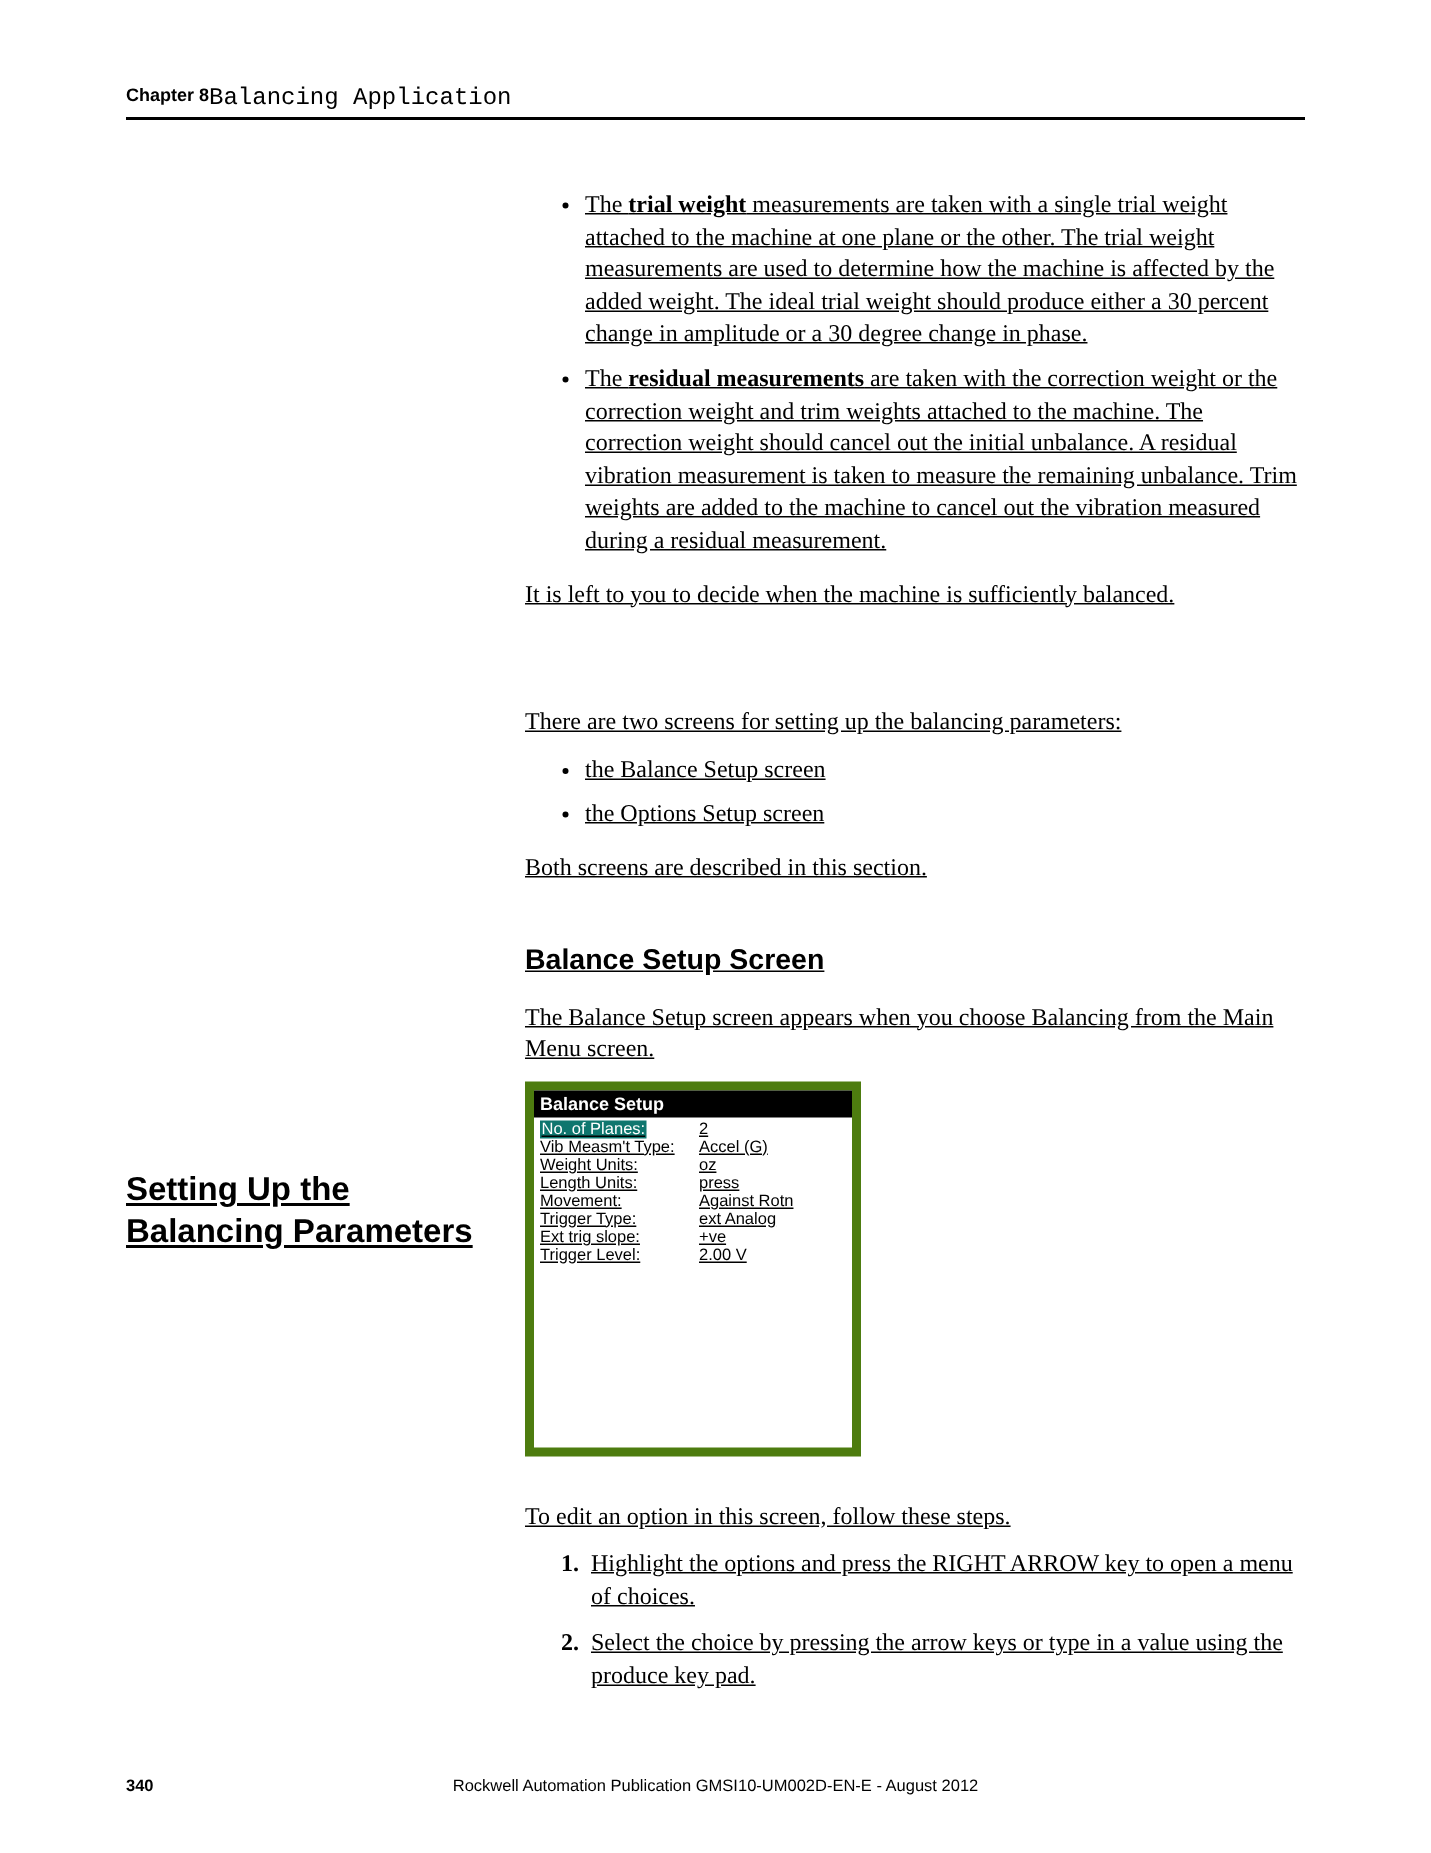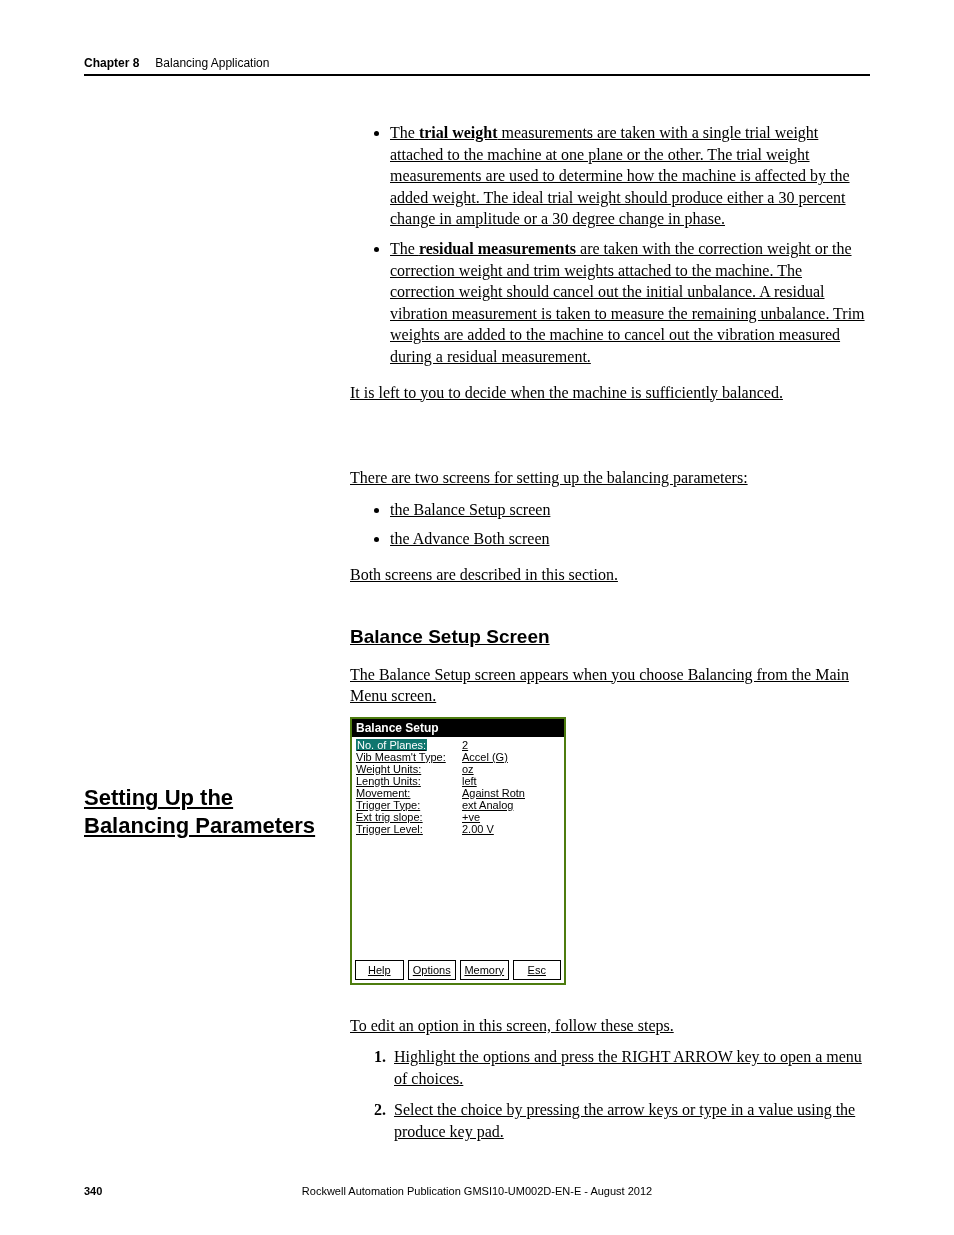--- a/index.html
+++ b/index.html
@@ -12,33 +12,33 @@
     position: relative;
     background: #fff;
   }
   .page {
     box-sizing: border-box;
     padding: 56px 84px 40px 84px;
   }
   .running-head {
     display: flex;
     align-items: flex-start;
-    gap: 16px;
+    gap: 0;
     border-bottom: 2px solid #000;
     padding-bottom: 4px;
     margin-bottom: 46px;
   }
   .running-head .chapter {
     font-family: Arial, Helvetica, sans-serif;
     font-weight: bold;
     font-size: 12px;
   }
   .running-head .chapname {
-    font-family: Liberation Sans, sans-serif;
-    font-size: 12px;
+    font-family: Liberation Mono, monospace;
+    font-size: 16px;
   }
   .two-col {
     display: flex;
     align-items: center;
     text-decoration: underline;
   }
   .left-col {
     width: 266px;
     flex: 0 0 266px;
     padding-right: 20px;
@@ -102,21 +102,21 @@
   }
   .footer .pub {
     position: absolute;
     left: 0;
     right: 0;
     text-align: center;
   }
 
   .device {
     width: 212px;
-    border: 2px solid #4d7c0f;
+    border: 6px solid #4d7c0f;
     font-family: "Arial", "Helvetica", sans-serif;
     font-size: 11px;
     margin: 6px 0 30px 0;
     background: #fff;
   }
   .device .titlebar {
     background: #000;
     color: #fff;
     font-weight: bold;
     padding: 2px 4px;
@@ -179,21 +179,21 @@
   </div>
 
   <div class="two-col" style="margin-top:54px;">
     <div class="left-col">
       <h2 class="sidehead">Setting Up the Balancing Parameters</h2>
     </div>
     <div class="right-col">
       <p class="body">There are two screens for setting up the balancing parameters:</p>
       <ul class="bullets">
         <li>the Balance Setup screen</li>
-        <li>the Advance Both screen</li>
+        <li>the Options Setup screen</li>
       </ul>
       <p class="body">Both screens are described in this section.</p>
 
       <h3 class="subhead">Balance Setup Screen</h3>
       <p class="body">The Balance Setup screen appears when you choose Balancing from the Main Menu screen.</p>
 
       <div class="device">
         <div class="titlebar">Balance Setup</div>
         <div class="content">
           <div class="row selected">
@@ -205,44 +205,38 @@
           <div class="row">
             <span class="lab">Vib Measm't Type:</span>
             <span class="val">Accel (G)</span>
           </div>
           <div class="row">
             <span class="lab">Weight Units:</span>
             <span class="val">oz</span>
           </div>
           <div class="row">
             <span class="lab">Length Units:</span>
-            <span class="val">left</span>
+            <span class="val">press</span>
           </div>
           <div class="row">
             <span class="lab">Movement:</span>
             <span class="val">Against Rotn</span>
           </div>
           <div class="row">
             <span class="lab">Trigger Type:</span>
             <span class="val">ext Analog</span>
           </div>
           <div class="row">
             <span class="lab">Ext trig slope:</span>
             <span class="val">+ve</span>
           </div>
           <div class="row">
             <span class="lab">Trigger Level:</span>
             <span class="val">2.00 V</span>
           </div>
-        </div>
-        <div class="softkeys">
-          <div class="key">Help</div>
-          <div class="key">Options</div>
-          <div class="key">Memory</div>
-          <div class="key">Esc</div>
         </div>
       </div>
 
       <p class="body">To edit an option in this screen, follow these steps.</p>
       <ol class="steps">
         <li>Highlight the options and press the RIGHT ARROW key to open a menu of choices.</li>
         <li>Select the choice by pressing the arrow keys or type in a value using the produce key pad.</li>
       </ol>
     </div>
   </div>

